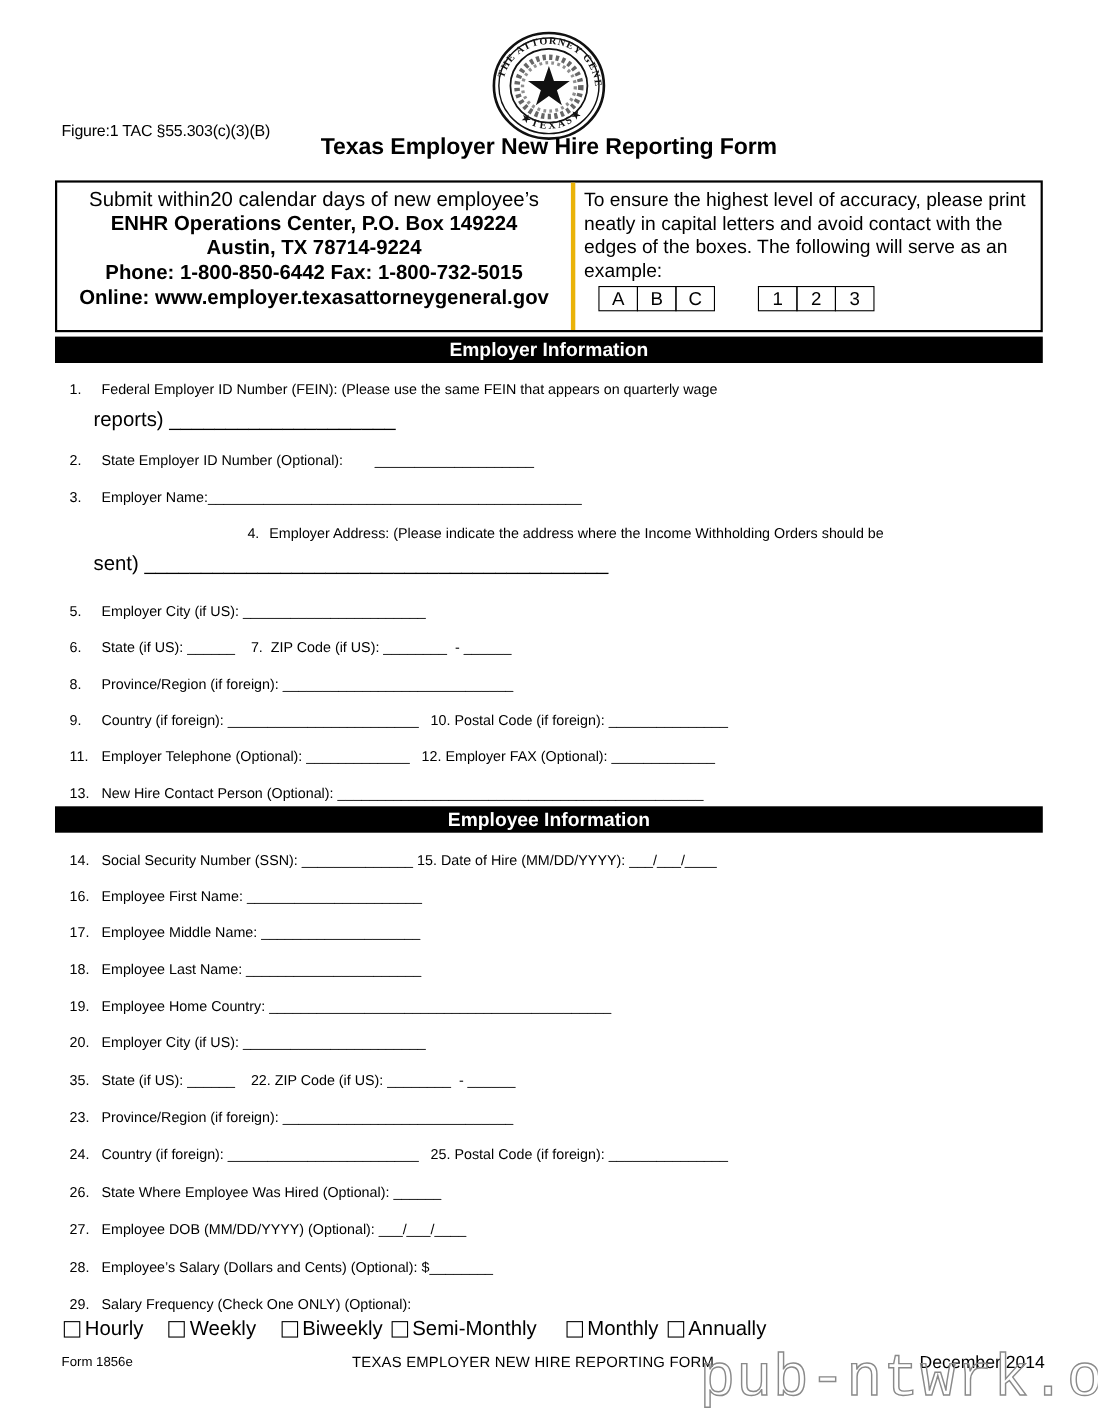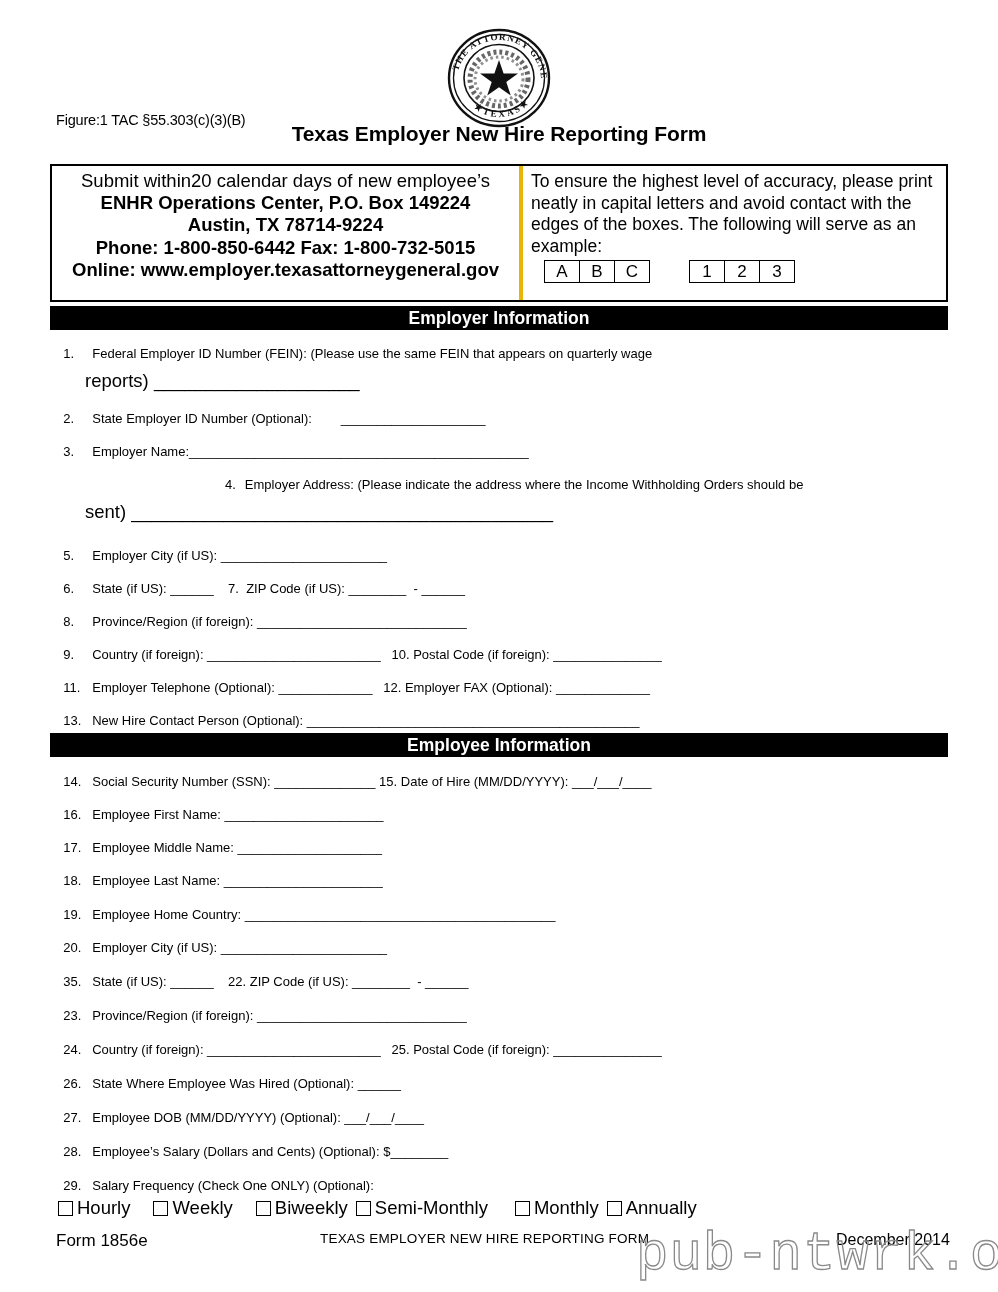--- a/index.html
+++ b/index.html
@@ -150,21 +150,21 @@
     box-sizing: border-box;
     margin-right: 4px;
     background: #fff;
   }
 
   
   .footer-left {
     position: absolute;
     left: 56px;
     top: 1231px;
-    font-size: 17px;
+    font-size: 12px;
   }
   .footer-center {
     position: absolute;
     left: 320px;
     top: 1231px;
     font-size: 13.5px;
     letter-spacing: 0.2px;
   }
   .footer-right {
     position: absolute;

